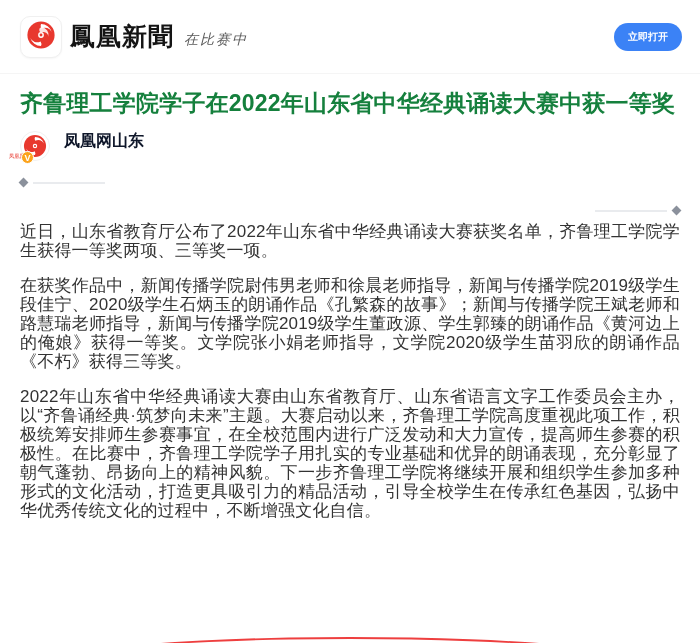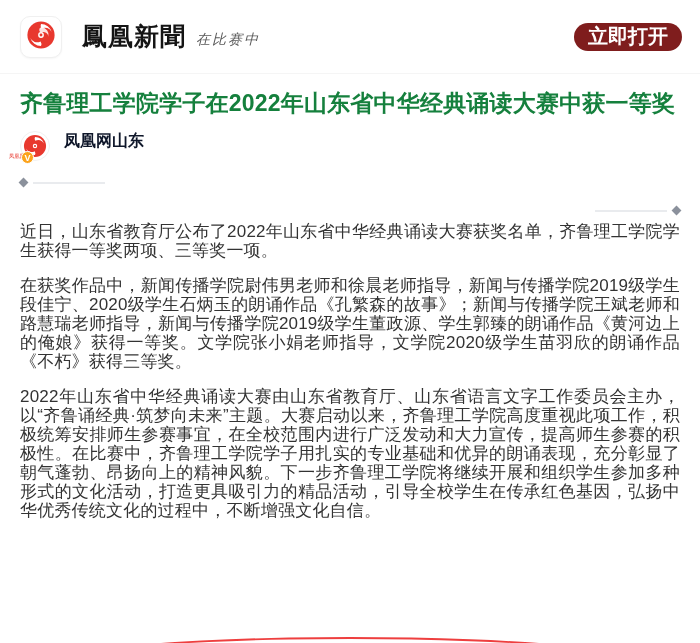--- a/index.html
+++ b/index.html
@@ -17,34 +17,34 @@
     display:flex; align-items:center;
     background:#ffffff; border-bottom:1px solid #f5f5f5;
   }
   .logo-box {
     width:42px; height:42px; border-radius:10px;
     background:#fff; border:1px solid #f0f0f0;
     display:flex; align-items:center; justify-content:center;
     box-shadow:0 1px 2px rgba(0,0,0,.04);
   }
   .brand-name {
-    margin-left:20px;
+    margin-left:8px;
     font-family:"Liberation Serif", serif;
     font-weight:700; font-size:25px; color:#141414; letter-spacing:1px;
   }
   .brand-slogan {
     margin-left:10px; margin-top:6px;
     font-family:"Liberation Serif", serif; font-style:italic;
     font-size:14px; color:#5a5a5a; letter-spacing:2px;
   }
   .spacer { flex:1; }
   .open-btn {
     border:none; cursor:pointer;
-    background:#7f1d1d; color:#fff;
-    font-size:20px; font-weight:700;
+    background:#3b82f6; color:#fff;
+    font-size:10px; font-weight:700;
     height:28px; padding:0 14px; border-radius:14px;
     font-family:"Liberation Sans", sans-serif;
   }
 
   
   .article-title {
     margin:13px 20px 0;
     font-size:23px; line-height:32px; font-weight:700; color:#15803d;
     letter-spacing:.2px;
   }

